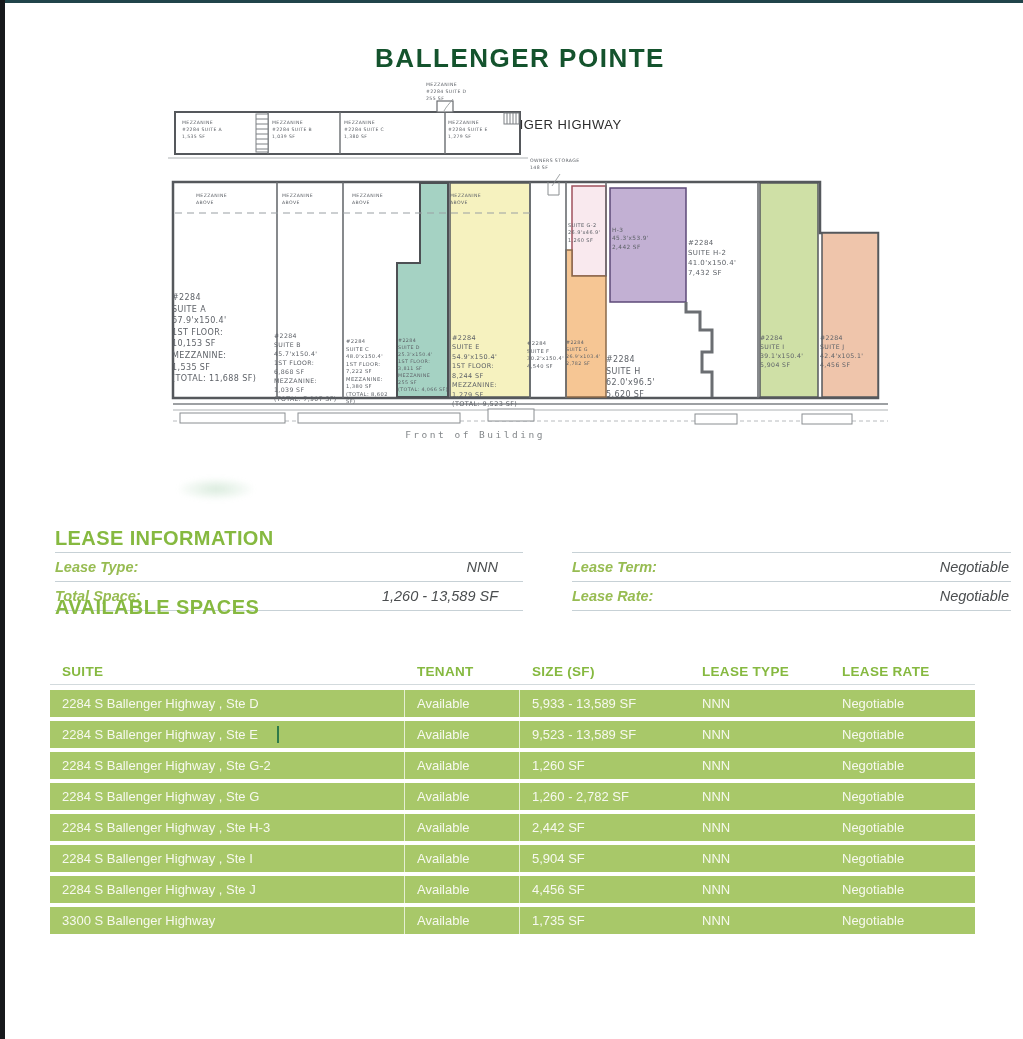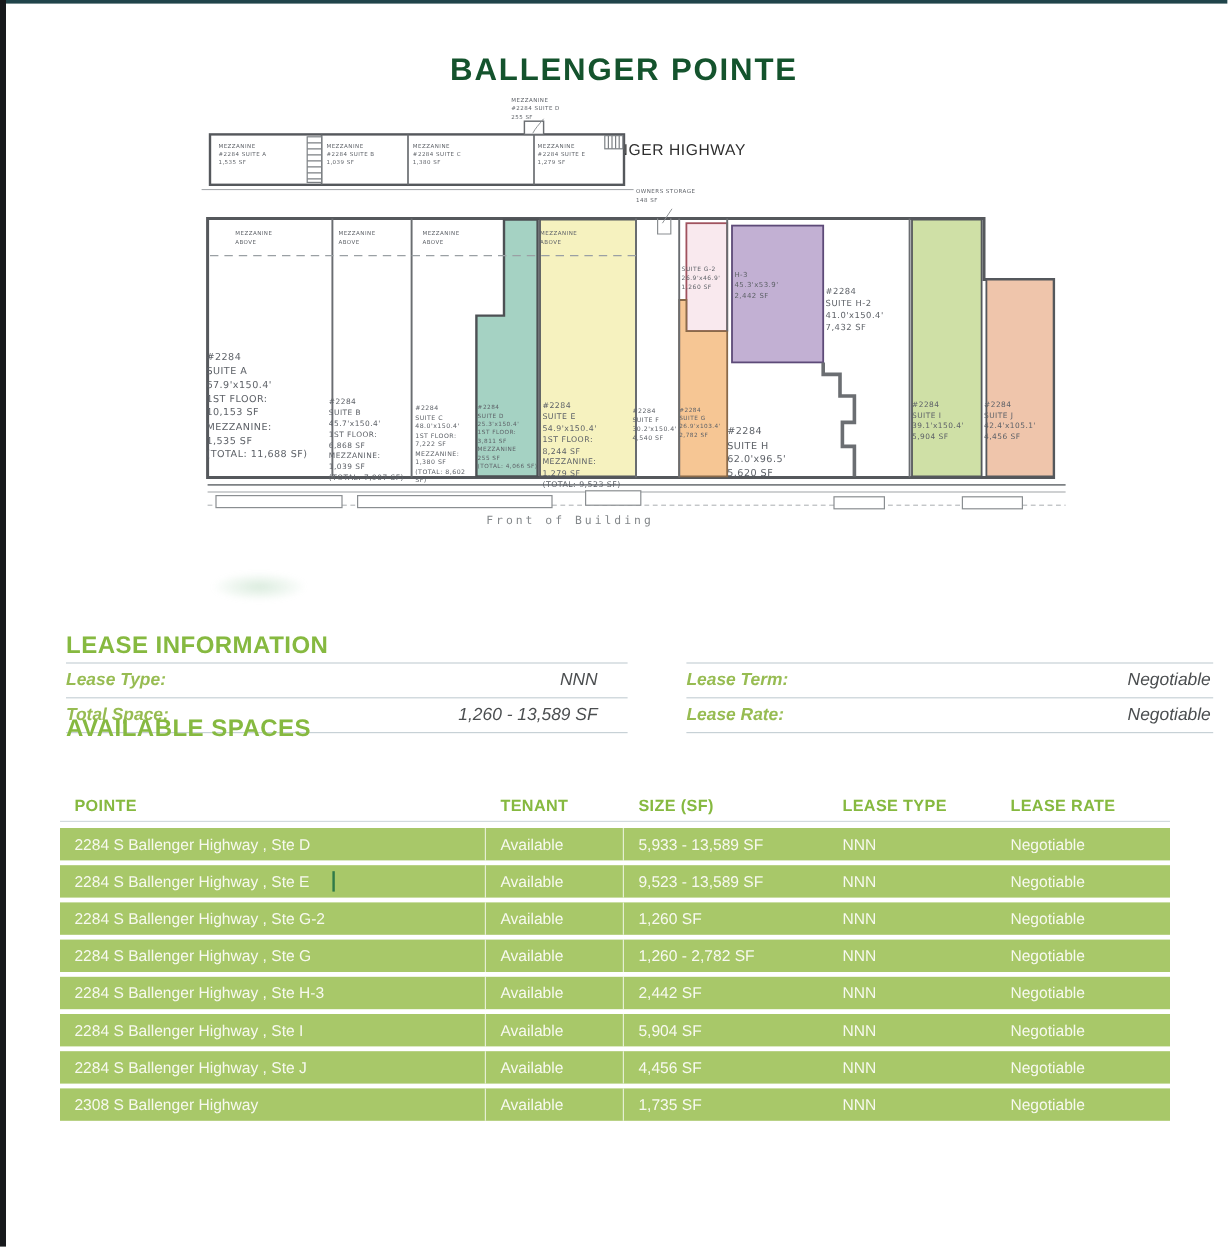--- a/index.html
+++ b/index.html
@@ -289,21 +289,21 @@
   <div class="lease-row">
     <span class="lease-label">Lease Rate:</span>
     <span class="lease-value">Negotiable</span>
   </div>
 </div>
 
 <div class="abs section-heading spaces-heading">AVAILABLE SPACES</div>
 
 <div class="abs spaces-table">
   <div class="thead">
-    <span class="th">POINTE</span>
+    <span class="th">SUITE</span>
     <span class="th">TENANT</span>
     <span class="th">SIZE (SF)</span>
     <span class="th">LEASE TYPE</span>
     <span class="th">LEASE RATE</span>
   </div>
 
   <div class="trow">
     <span class="td">2284 S Ballenger Highway , Ste D</span>
     <span class="td">Available</span>
     <span class="td">5,933 - 13,589 SF</span>
@@ -347,19 +347,19 @@
     <span class="td">Negotiable</span>
   </div>
   <div class="trow">
     <span class="td">2284 S Ballenger Highway , Ste J</span>
     <span class="td">Available</span>
     <span class="td">4,456 SF</span>
     <span class="td">NNN</span>
     <span class="td">Negotiable</span>
   </div>
   <div class="trow">
-    <span class="td">2308 S Ballenger Highway</span>
+    <span class="td">3300 S Ballenger Highway</span>
     <span class="td">Available</span>
     <span class="td">1,735 SF</span>
     <span class="td">NNN</span>
     <span class="td">Negotiable</span>
   </div>
 </div>
 
 </body></html>

